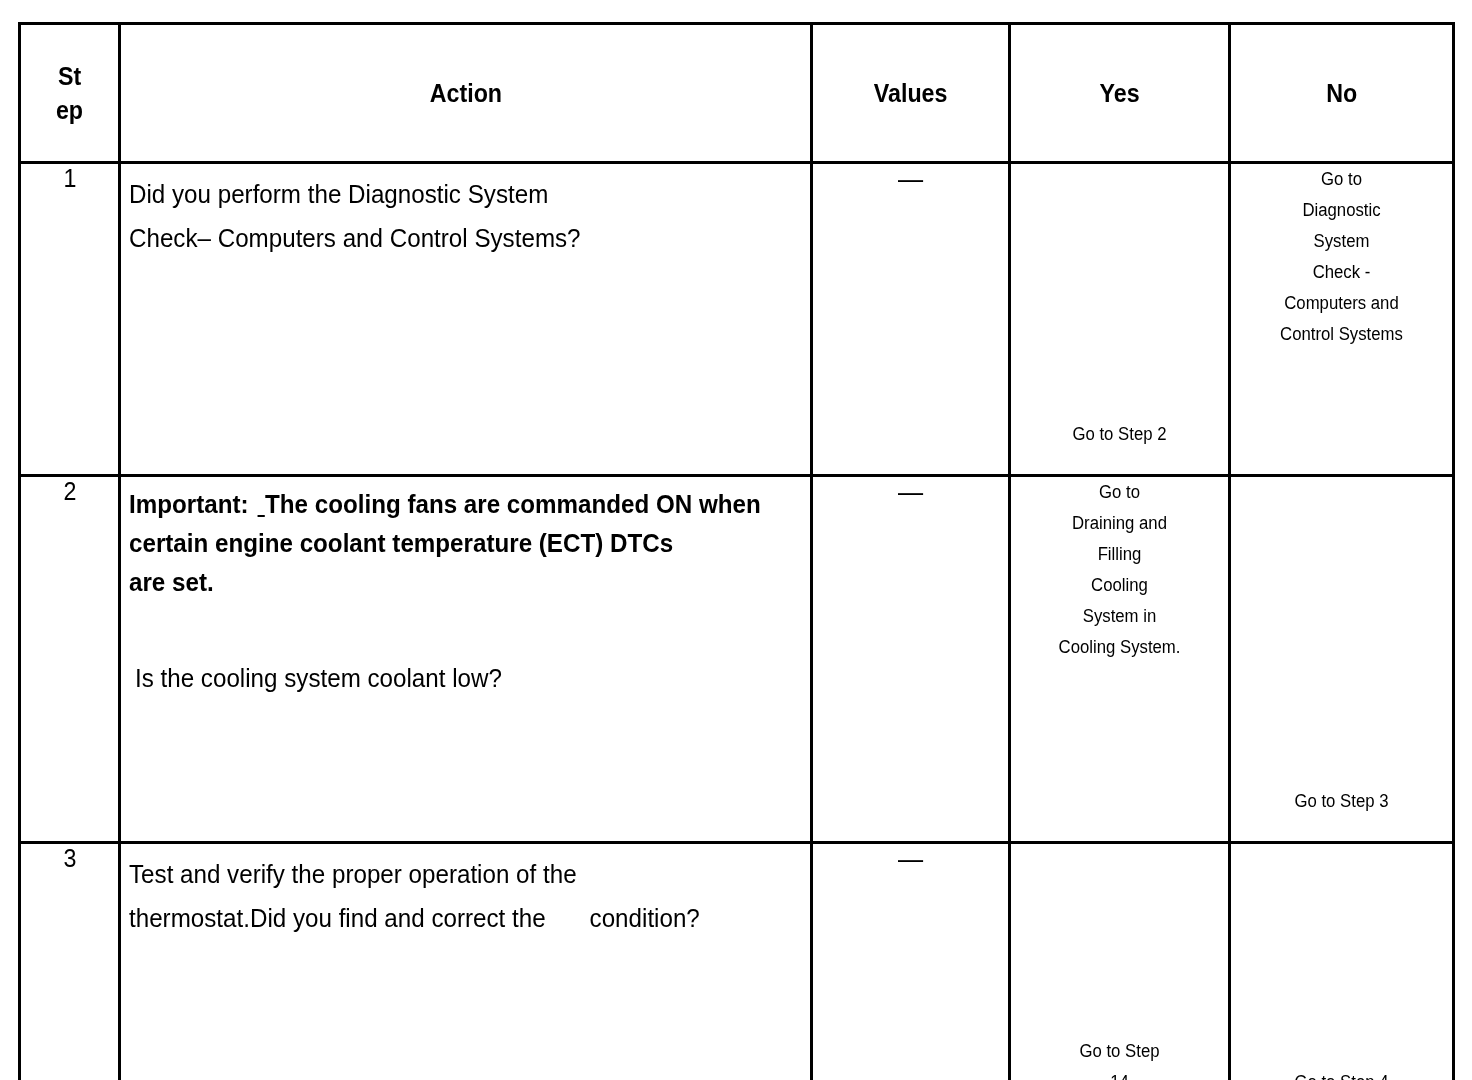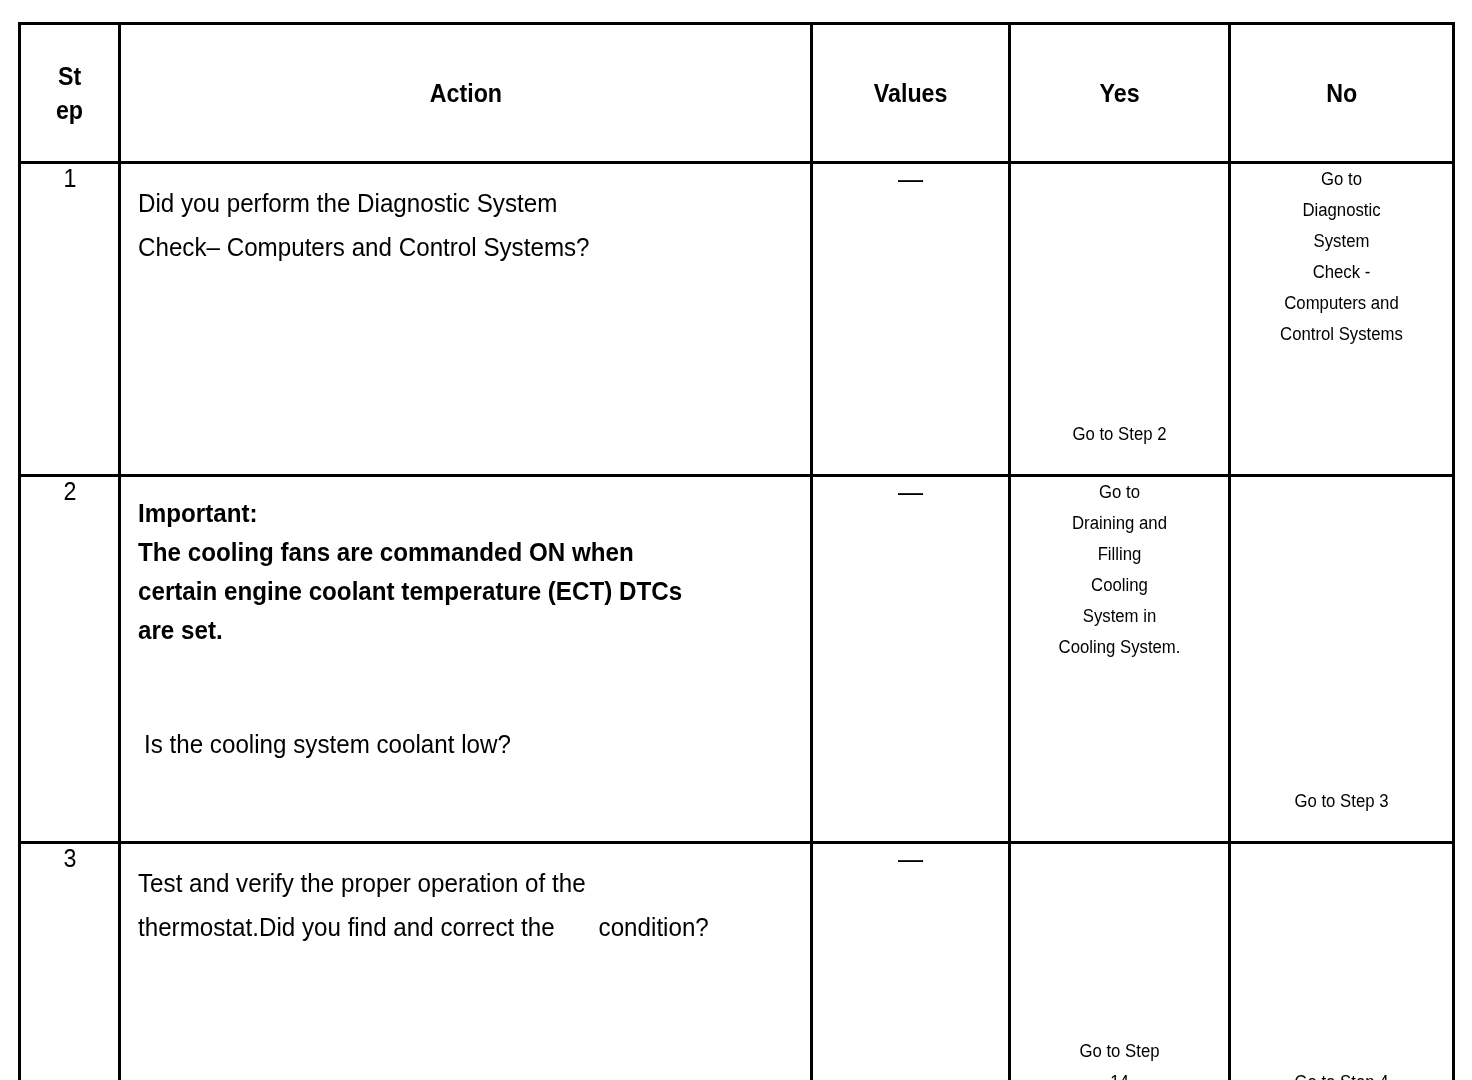--- a/index.html
+++ b/index.html
@@ -75,21 +75,21 @@
     font-size: 27px;
   }
 
   td.action-cell {
     padding: 20px 14px 10px 16px;
     font-size: 26px;
     line-height: 1.70;
     text-align: left;
   }
   td.action-cell .para {
-    margin: 17px;
+    margin: 8px;
   }
   td.action-cell .bold {
     font-weight: bold;
     line-height: 1.50;
     text-decoration: underline;
   }
   td.action-cell .gap {
     height: 38px;
   }
   td.action-cell .indent {

